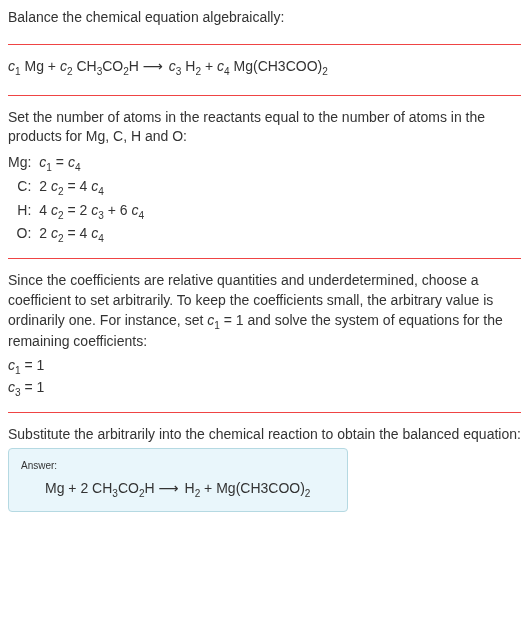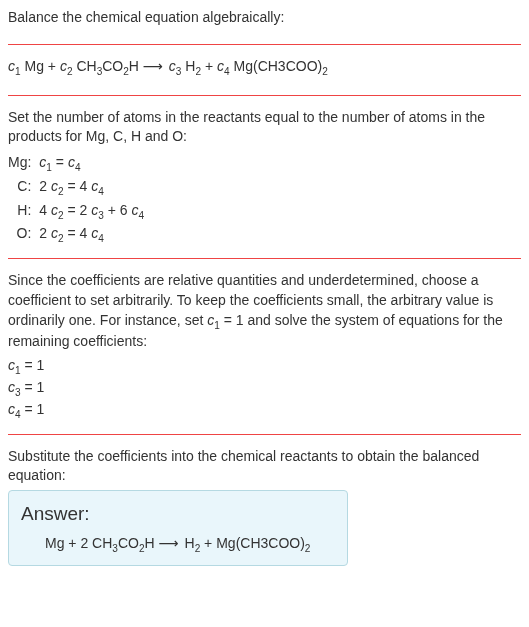--- a/index.html
+++ b/index.html
@@ -49,21 +49,21 @@
     }
     .answer-box {
       background: #e9f6fb;
       border: 1px solid #b5d9e2;
       border-radius: 4px;
       padding: 10px 12px;
       width: 340px;
       box-sizing: border-box;
     }
     .answer-label {
-      font-size: 19px;
+      font-size: 10px;
       margin-bottom: 6px;
     }
     .answer-eqn {
       padding-left: 24px;
     }
     .arrow {
       letter-spacing: 1px;
     }
     .chart-section {
       padding-bottom: 10px;
@@ -110,25 +110,24 @@
   </div>
 </div>
 
 <div class="section">
   <p>
     <span>Since the coefficients are relative quantities and underdetermined, choose a coefficient to set arbitrarily. To keep the coefficients small, the arbitrary value is ordinarily one. For instance, set </span><span class="italic">c</span><span class="sub">1</span><span> = 1 and solve the system of equations for the remaining coefficients:</span>
   </p>
   <div class="coef-list">
     <p><span class="italic">c</span><span class="sub">1</span><span> = 1</span></p>
     <p><span class="italic">c</span><span class="sub">3</span><span> = 1</span></p>
-    <p><span class="italic">c</span><span class="sub">4</span><span> = 1</span></p>
   </div>
 </div>
 
 <div class="chart-section">
-  <p>Substitute the coefficients into the chemical reactants to obtain the balanced equation:</p>
+  <p>Substitute the arbitrarily into the chemical reaction to obtain the balanced equation:</p>
   <div class="answer-box">
     <div class="answer-label">Answer:</div>
     <div class="answer-eqn formula">
       <span>Mg + 2 CH</span><span class="sub">3</span><span>CO</span><span class="sub">2</span><span>H </span><span class="arrow"> ⟶  </span><span>H</span><span class="sub">2</span><span> + Mg(CH3COO)</span><span class="sub">2</span>
     </div>
   </div>
 </div>
 
 </body></html>

